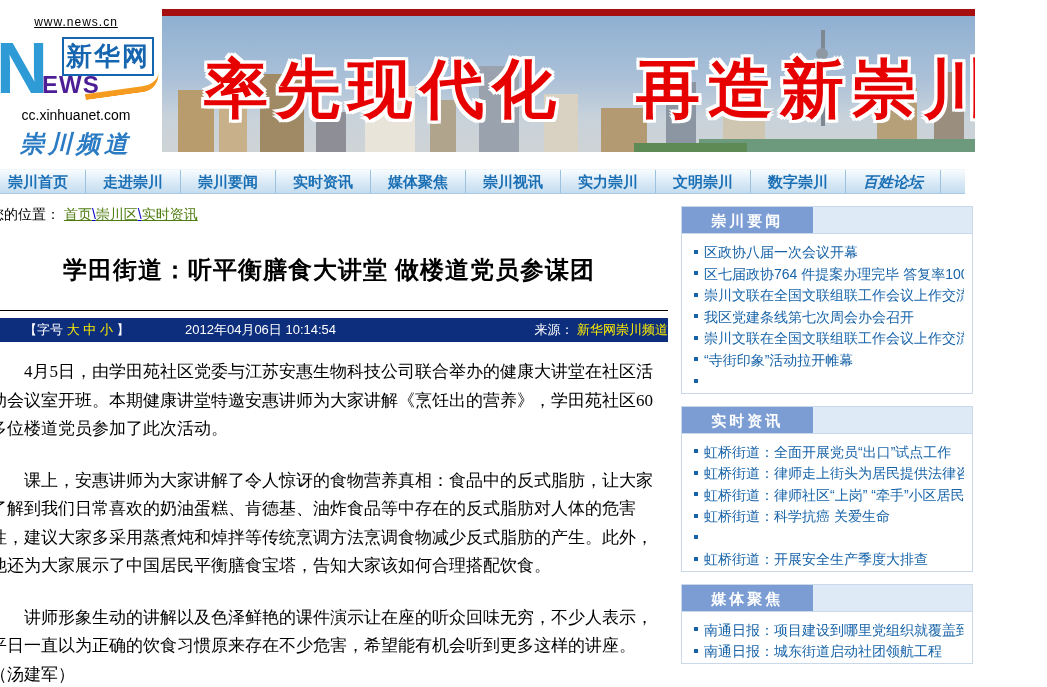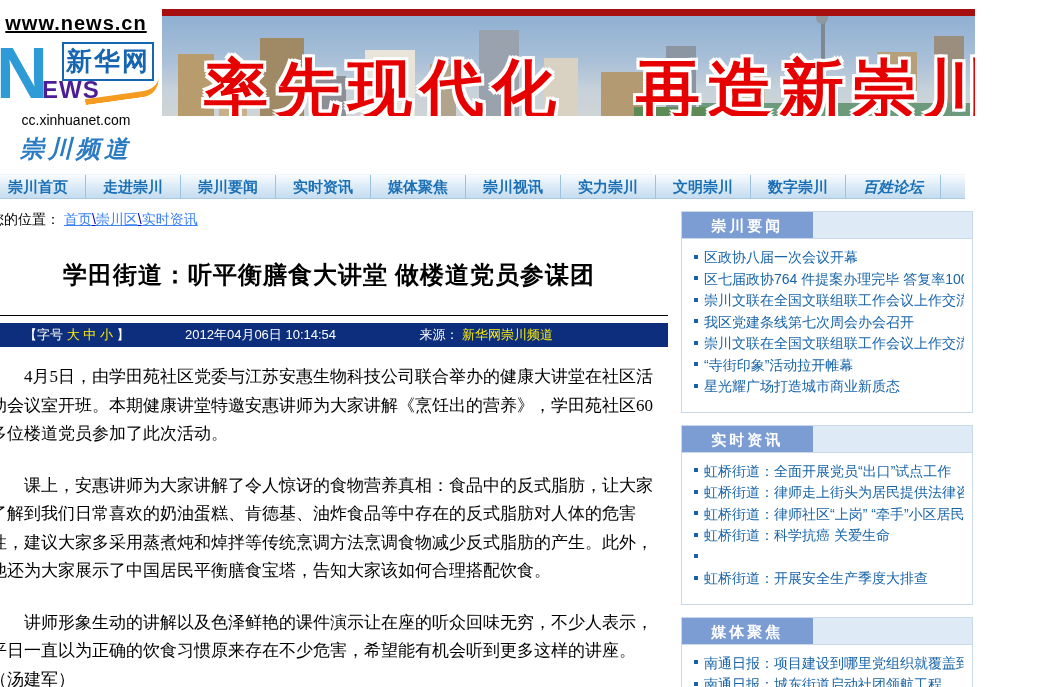--- a/index.html
+++ b/index.html
@@ -6,40 +6,40 @@
   html,body { margin:0; padding:0; }
   body {
     width:1047px; height:687px; overflow:hidden; background:#fff;
     font-family:"Liberation Sans", sans-serif;
   }
   .page { position:relative; left:-10px; width:985px; }
 
   
   .header { display:flex; }
   .logo-block { width:172px; padding-top:12px; text-align:center; flex:none; }
-  .site-url { display:inline-block; font-weight:bold; font-size:20px; letter-spacing:1px;
+  .site-url { display:inline-block; font-weight:normal; font-size:12px; letter-spacing:1px;
               color:#000; text-decoration:underline; }
   .logo-art { position:relative; height:74px; margin-top:3px; }
   .logo-n { position:absolute; left:6px; top:-6px; font:bold 72px "Liberation Sans",sans-serif;
             color:#2e9bd6; }
   .logo-xinhua { position:absolute; right:8px; top:4px; font:bold 26px "Liberation Sans",sans-serif;
                  color:#1565b0; border:2px solid #1565b0; background:#fff; padding:0 2px;
                  letter-spacing:2px; }
   .logo-ews { position:absolute; left:52px; bottom:8px; font:bold 24px "Liberation Sans",sans-serif;
               color:#4c1d95; letter-spacing:1px; }
   .logo-swoosh { position:absolute; right:2px; bottom:12px; width:76px; height:18px;
                  border-bottom:6px solid #f59b20; border-radius:0 0 70px 6px;
                  transform:rotate(-8deg); }
   .logo-sub { font-size:14px; color:#000; margin-top:0px; }
   .channel { font:bold italic 24px "Liberation Sans",sans-serif; color:#2a7bc4;
              letter-spacing:4px; margin-top:5px; }
 
   .banner { flex:1; margin-top:9px; }
   .banner-stripe { height:7px; background:#a50f0f; }
-  .banner-photo { position:relative; height:100px; overflow:hidden;
+  .banner-photo { position:relative; height:136px; overflow:hidden;
                   background:linear-gradient(#8fb0d2 0%, #aac0d8 45%, #c8d2da 75%, #cfd4d6 100%); }
   .bldg { position:absolute; bottom:0; }
   .b1  { left:2%;  width:36px; height:62px; background:#b99c6e; }
   .b2  { left:7%;  width:28px; height:48px; background:#c7b08a; }
   .b3  { left:12%; width:44px; height:78px; background:#a08a66; }
   .b4  { left:19%; width:30px; height:40px; background:#8e8e96; }
   .b5  { left:25%; width:50px; height:66px; background:#e8e4da; }
   .b6  { left:33%; width:26px; height:52px; background:#b0a48c; }
   .b7  { left:39%; width:40px; height:86px; background:#9aa2ae; }
   .b8  { left:47%; width:34px; height:58px; background:#d9d2c2; }
@@ -65,44 +65,44 @@
   .nav-item { font-weight:bold; font-size:15px; color:#1a6fb5; line-height:23px;
               padding:0 17px; border-left:1px solid #9cc2e0; cursor:pointer; }
   .nav-item:last-child { border-right:1px solid #9cc2e0;font-style:italic; }
 
   
   .main { display:flex; margin-top:12px; }
   .article-col { width:678px; flex:none; }
   .sidebar { width:292px; flex:none; margin-left:13px; }
 
   .breadcrumb { font-size:14px; color:#000; }
-  .breadcrumb a { color:#3b82f6; text-decoration:underline; cursor:pointer; }
+  .breadcrumb a { color:#4d7c0f; text-decoration:underline; cursor:pointer; }
   .crumb-sep { color:#0000cc; text-decoration:underline; }
 
   .article-title { text-align:center; font-family:"Liberation Serif",serif; font-weight:bold;
                    font-size:24px; color:#000; margin:30px 0 24px; letter-spacing:1px; }
   .title-rule { border:none; border-top:1px solid #000; margin:0 0 7px; }
   .meta-bar { height:24px; background:#0d2e7d; color:#fff; display:flex; align-items:center;
               font-size:13px; }
   .meta-left { padding-left:34px; width:195px; flex:none; }
   .meta-size { color:#ffee00; cursor:pointer; }
   .meta-date { width:225px; flex:none; }
-  .meta-src { margin-left:auto; padding-right:115px; }
+  .meta-src { margin-left:auto; }
   .meta-src-name { color:#ffee00; cursor:pointer; }
 
   .article-body { margin-top:16px; font-family:"Liberation Serif",serif; font-size:17px;
                   line-height:28.5px; color:#000; }
   .article-body p { margin:0 0 23px; text-indent:2em; }
 
   
   .side-box { border:1px solid #c9d9ea; margin-bottom:12px; background:#fff; }
   .side-head { height:27px; display:flex; background:#dfeaf7; border-bottom:1px solid #c9d9ea; }
   .side-head-title { width:45%; background:#7b9dd4; color:#fff; font-weight:bold; font-size:15px;
                      text-align:center; line-height:27px; letter-spacing:3px; }
-  .side-list { list-style:none; margin:0; padding:8px 8px 14px 12px; }
+  .side-list { list-style:none; margin:0; padding:8px 8px 0 12px; }
   .side-list li { font-size:14px; line-height:21.5px; color:#1763a8; white-space:nowrap;
                   overflow:hidden; cursor:pointer; }
   .blt { display:inline-block; width:4px; height:4px; background:#1763a8; margin:0 6px 3px 0;
          vertical-align:middle; }
 </style>
 </head>
 <body>
 
 <div class="page">
 
@@ -197,21 +197,21 @@
         <div class="side-head">
           <div class="side-head-title">崇川要闻</div>
         </div>
         <ul class="side-list">
           <li><span class="blt"></span><span>区政协八届一次会议开幕</span></li>
           <li><span class="blt"></span><span>区七届政协764 件提案办理完毕  答复率100%</span></li>
           <li><span class="blt"></span><span>崇川文联在全国文联组联工作会议上作交流</span></li>
           <li><span class="blt"></span><span>我区党建条线第七次周会办会召开</span></li>
           <li><span class="blt"></span><span>崇川文联在全国文联组联工作会议上作交流</span></li>
           <li><span class="blt"></span><span>“寺街印象”活动拉开帷幕</span></li>
-          <li><span class="blt"></span><span>星光耀广场打造城市商业新质态</span></li>
+          <li><span class="blt"></span></li>
         </ul>
       </div>
 
       <div class="side-box">
         <div class="side-head">
           <div class="side-head-title">实时资讯</div>
         </div>
         <ul class="side-list">
           <li><span class="blt"></span><span>虹桥街道：全面开展党员“出口”试点工作</span></li>
           <li><span class="blt"></span><span>虹桥街道：律师走上街头为居民提供法律咨询</span></li>

